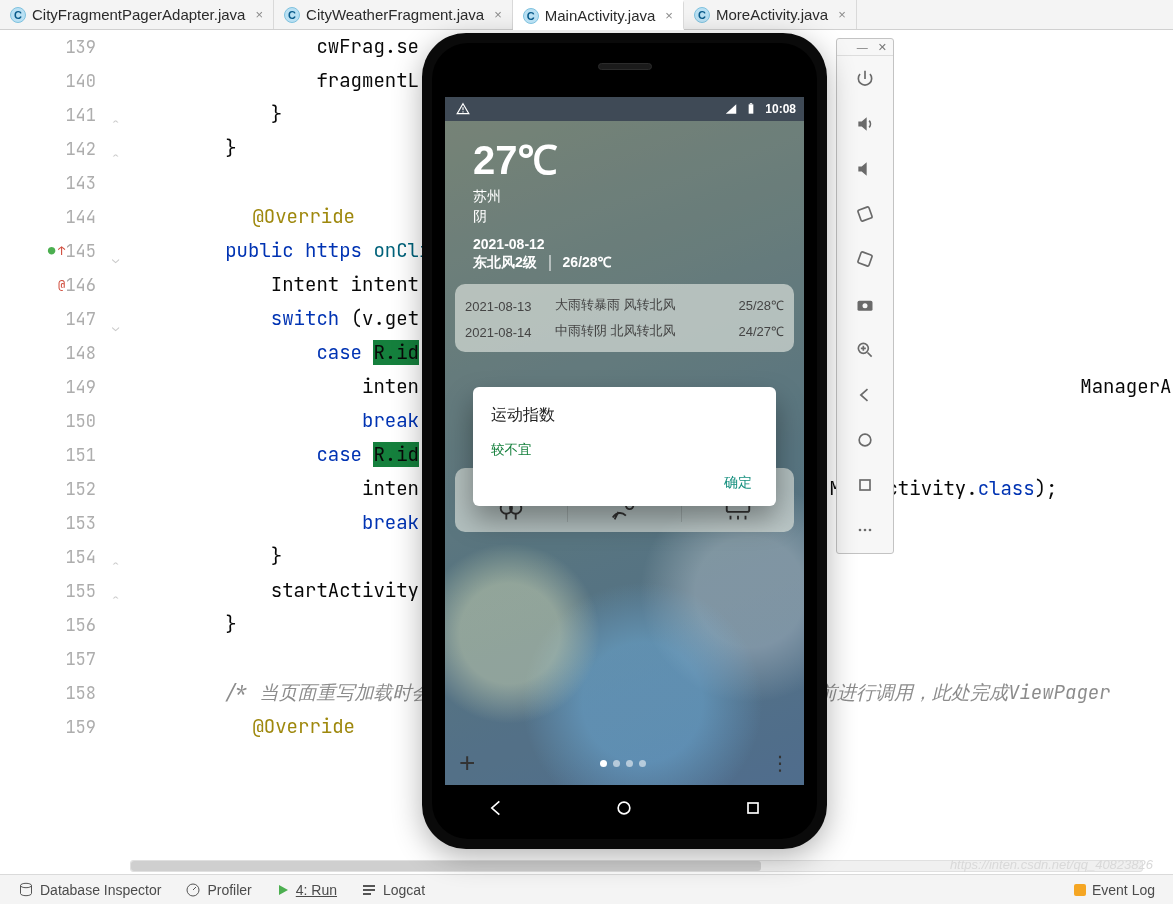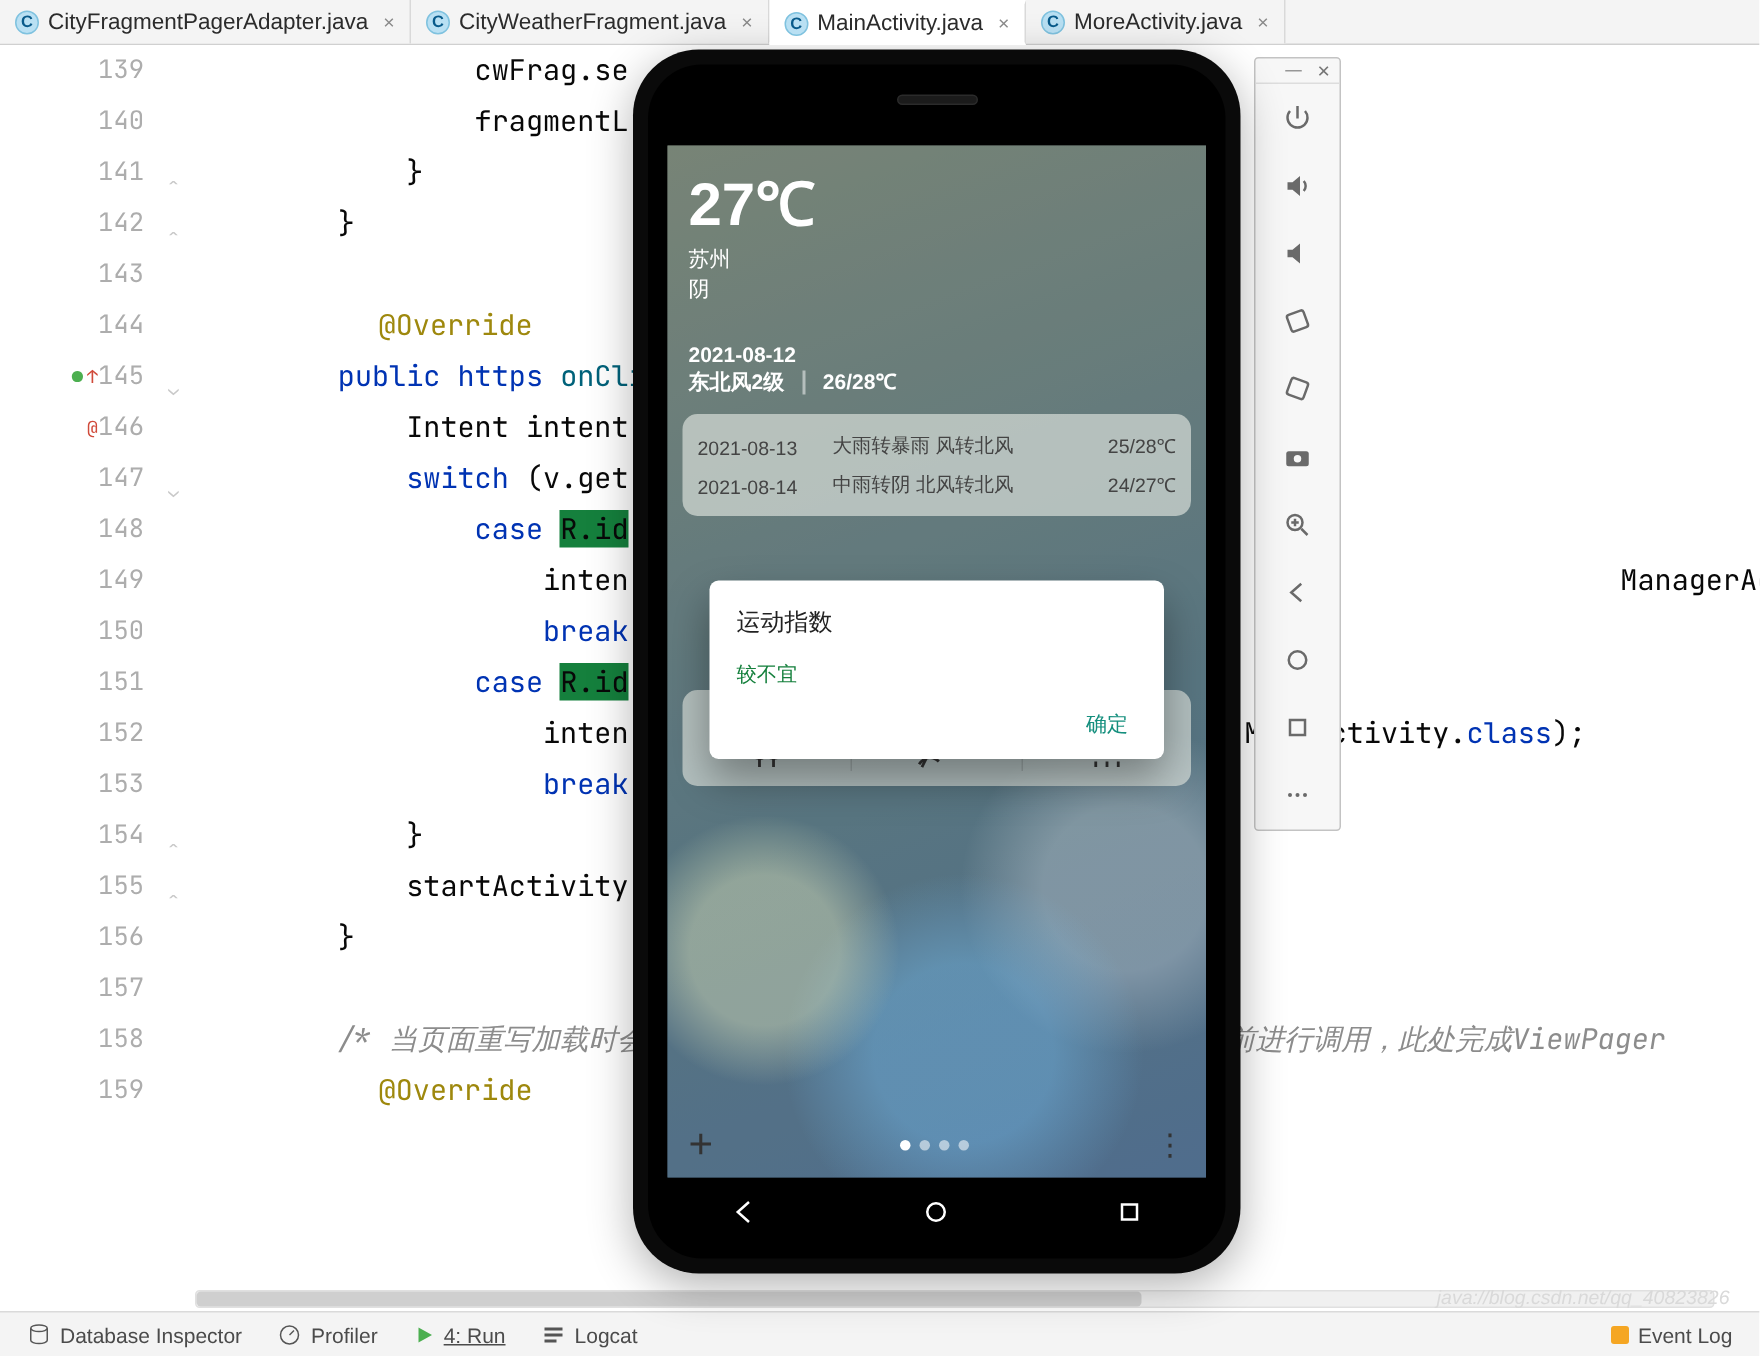--- a/index.html
+++ b/index.html
@@ -67,25 +67,25 @@
   .screen::after{content:"";position:absolute;inset:0;
     background:radial-gradient(circle at 18% 78%, rgba(255,255,200,.35) 0 50px, transparent 90px),
                radial-gradient(circle at 55% 88%, rgba(120,200,255,.35) 0 60px, transparent 120px),
                radial-gradient(circle at 85% 72%, rgba(255,255,255,.25) 0 55px, transparent 110px);}
   .scrim{position:absolute;inset:0;background:rgba(0,0,0,.28);}
   
   .statusbar{ position:relative; height:24px; background:#3f4a56; color:#fff;
     display:flex; align-items:center; padding:0 8px; font-size:12px; z-index:2;}
   .statusbar .sp{flex:1;}
   .statusbar svg{fill:#fff;width:14px;height:14px;margin:0 3px;}
-  .weather{ position:relative; z-index:2; color:#fff; padding:10px 14px 4px; }
+  .weather{ position:relative; z-index:2; color:#fff; padding:10px 28px 4px; }
   .temp{ font-size:40px; font-weight:700;}
   .divline{border-left:2px solid rgba(255,255,255,.5); height:16px; margin:0 8px; display:inline-block; vertical-align:middle;}
   .wrow{font-size:14px; margin-top:2px;}
-  .wsmall{font-size:14px; margin-top:26px; font-weight:600;}
+  .wsmall{font-size:14px; margin-top:10px; font-weight:600;}
   .forecast{ position:relative; z-index:2; margin:8px 10px; background:rgba(220,225,220,.68);
     border-radius:10px; padding:8px 10px; color:#444; font-size:13px;}
   .frow{display:flex; gap:10px; padding:4px 0;align-items:flex-end;}
   .frow .d{width:80px;} .frow .w{flex:1;} .frow .t{width:60px;text-align:right;}
   .indices{position:relative; z-index:2; margin:116px 10px 0; background:rgba(220,225,220,.68);
     border-radius:10px; padding:8px 0 10px; display:flex; color:#444;}
   .idx{flex:1;text-align:center;font-size:13px;border-right:1px solid rgba(0,0,0,.12);}
   .idx:last-child{border-right:none;}
   .idx svg{display:block;margin:4px auto 0;width:30px;height:24px;fill:none;stroke:#333;stroke-width:2;}
   
@@ -173,21 +173,21 @@
 <span>        }</span>
 <span></span>
 <span class="comment">        /* 当页面重写加载时会                                  前进行调用，此处完成ViewPager</span>
         <span class="ann" style="margin-left:-64px">        @Override</span></div>
 </div>
 
 <div class="hscroll">
     <div class="thumb"></div>
   </div>
 
-<div class="watermark">java://blog.csdn.net/qq_40823826</div>
+<div class="watermark">https://inten.csdn.net/qq_40823826</div>
 
 <div class="bottombar">
   <div class="item">
     <svg width="16" height="16" viewBox="0 0 16 16">
         <ellipse cx="8" cy="3.5" rx="5.5" ry="2.2" fill="none" stroke="#555"></ellipse>
         <path d="M2.5 3.5v8c0 1.2 2.5 2.2 5.5 2.2s5.5-1 5.5-2.2v-8" fill="none" stroke="#555"></path>
       </svg>
     <span>Database Inspector</span>
   </div>
   <div class="item">
@@ -281,20 +281,36 @@
         <circle cx="12" cy="12" r="1.6"></circle>
         <circle cx="18" cy="12" r="1.6"></circle>
       </svg>
     </div>
 </div>
 
 <div class="phone">
   <div class="phone-inner">
     <div class="speaker"></div>
     <div class="screen">
+      <div class="statusbar">
+        <svg viewBox="0 0 24 24">
+            <path d="M12 3 L22 20 H2 Z" fill="none" stroke="#fff" stroke-width="2"></path>
+            <rect x="11" y="9" width="2" height="5" fill="#fff"></rect>
+            <rect x="11" y="16" width="2" height="2" fill="#fff"></rect>
+          </svg>
+        <span class="sp"></span>
+        <svg viewBox="0 0 24 24">
+            <path d="M3 20 L21 20 L21 4 Z"></path>
+          </svg>
+        <svg viewBox="0 0 24 24">
+            <rect x="8" y="4" width="8" height="16"></rect>
+            <rect x="10" y="2" width="4" height="2"></rect>
+          </svg>
+        <span style="margin-left:4px;font-weight:600">10:08</span>
+      </div>
       <div class="scrim"></div>
 
       <div class="weather">
         <div class="temp">27℃</div>
         <div class="wrow">苏州</div>
         <div class="wrow">阴</div>
         <div class="wsmall">
           <span>2021-08-12</span><br>
           <span>东北风2级</span>
           <span class="divline"></span>

